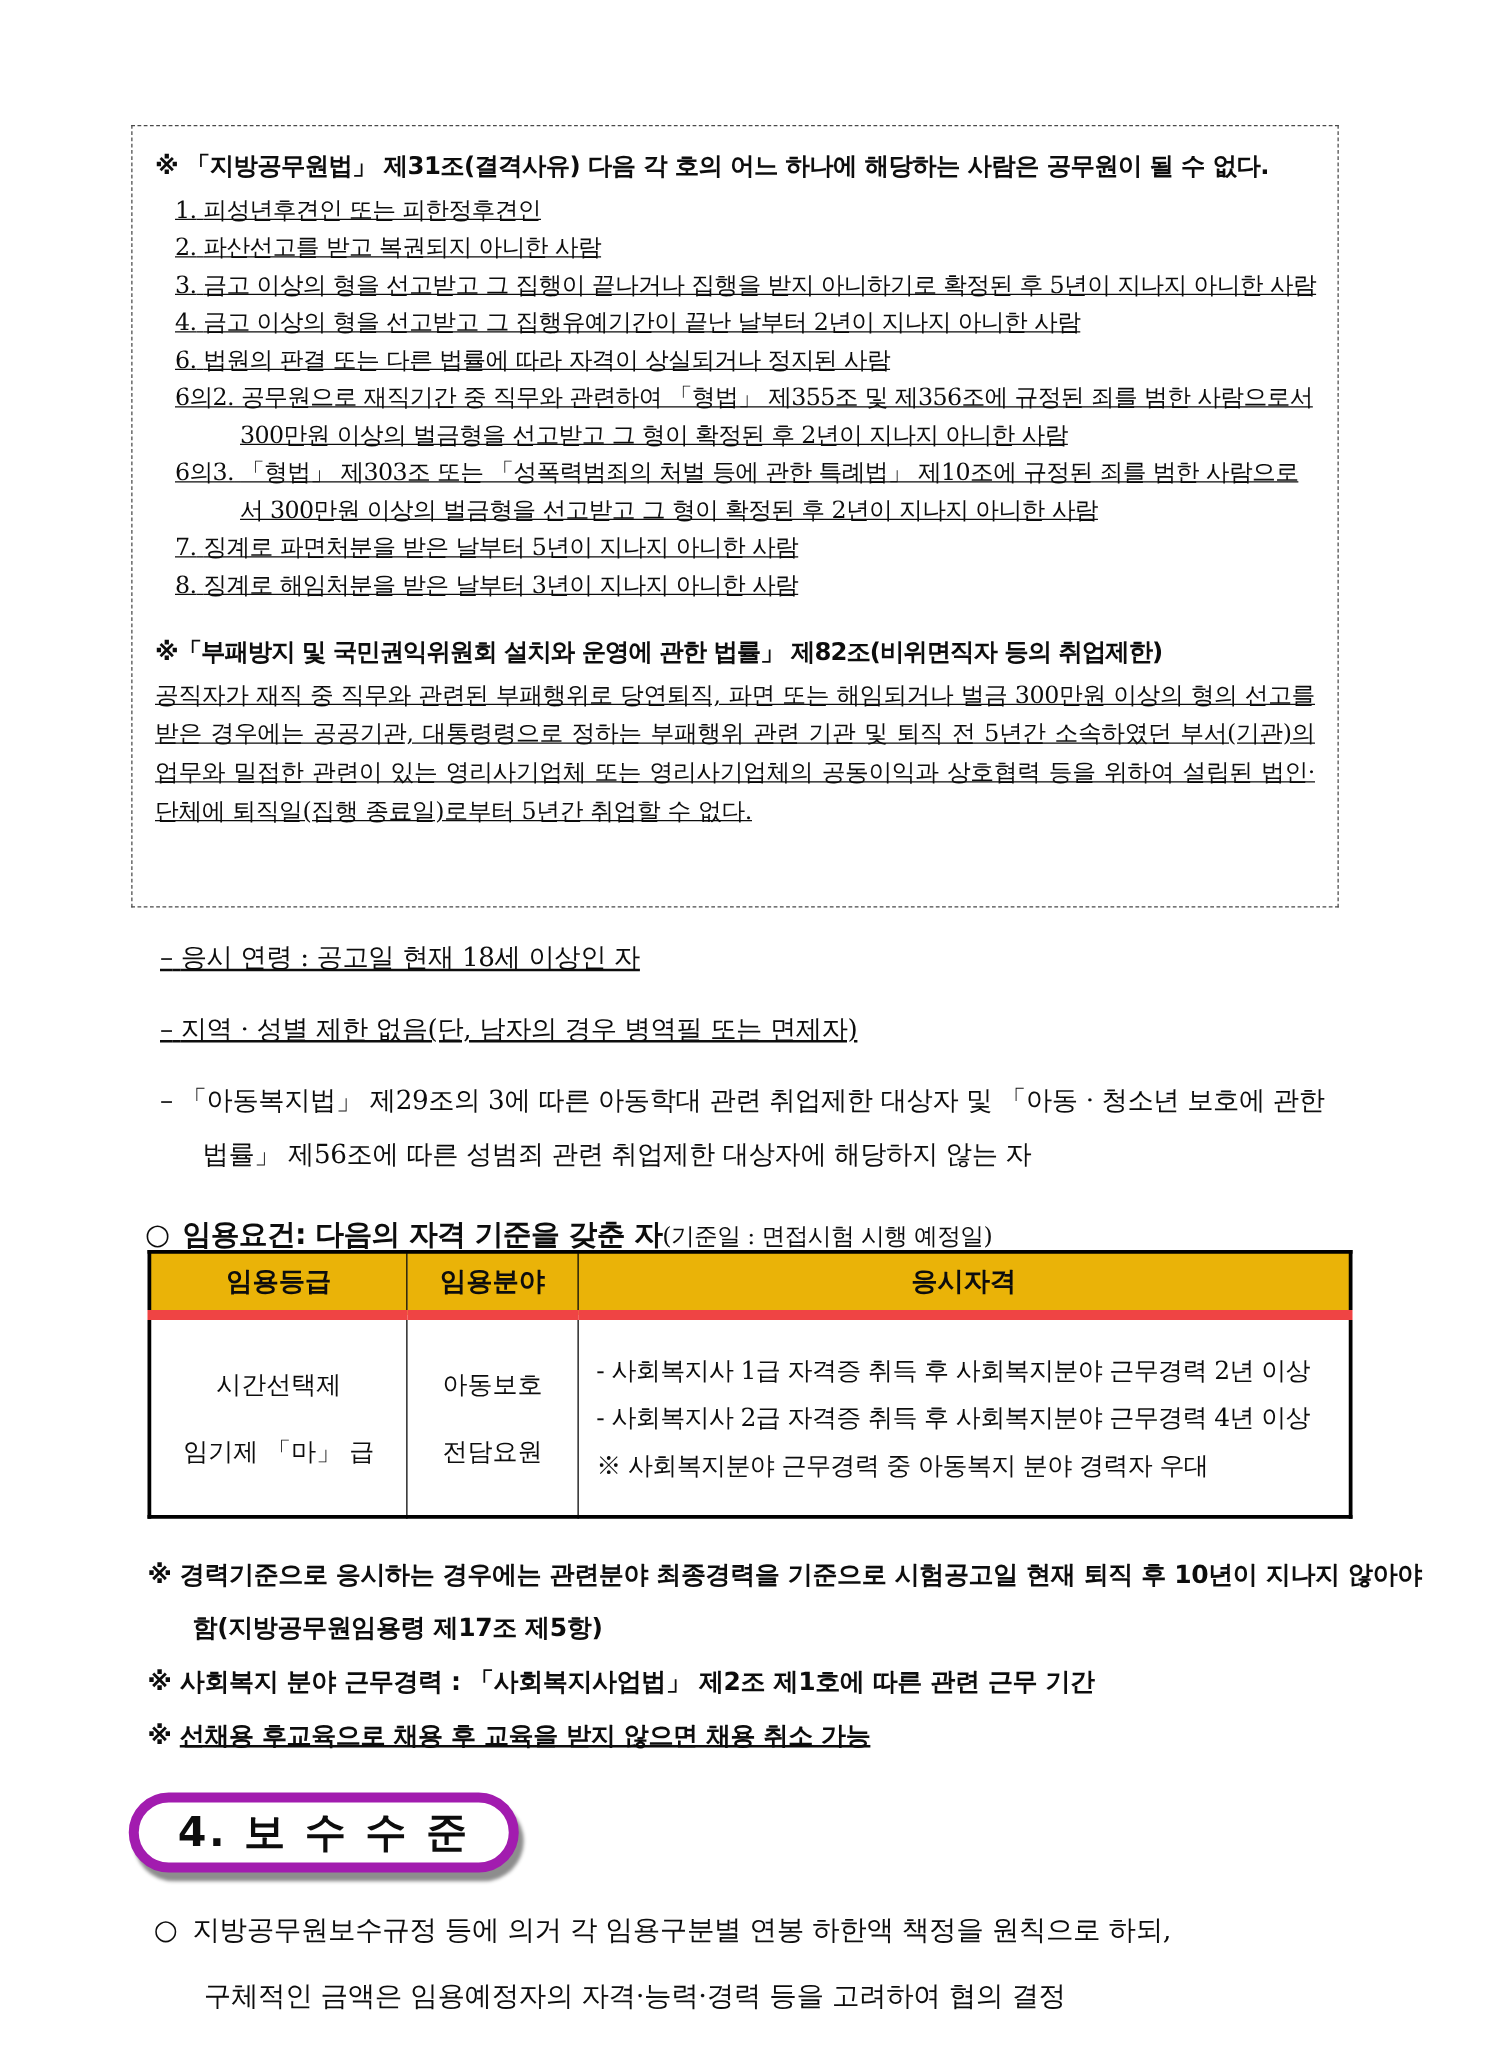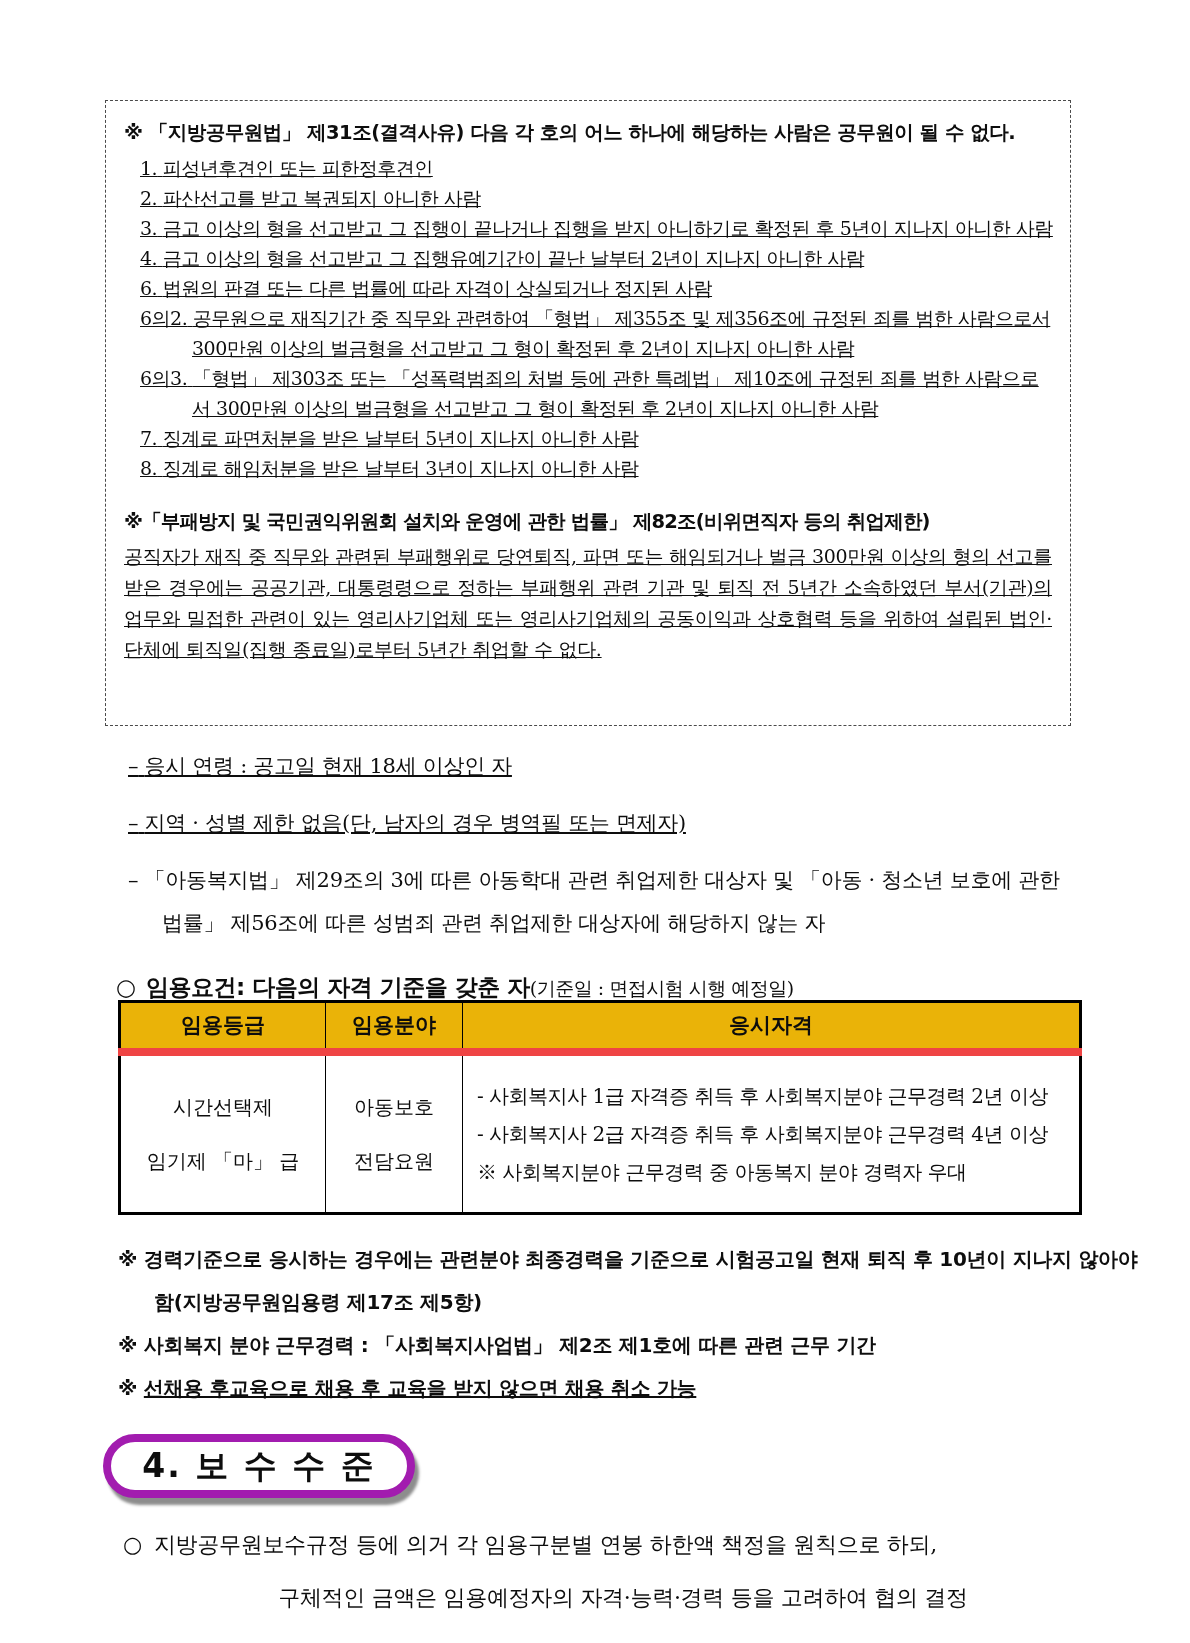--- a/index.html
+++ b/index.html
@@ -145,21 +145,21 @@
   
   .salary{
     position:absolute;
     left:123px; top:1528px;
     width:960px;
     font-size:22px;
     letter-spacing:-0.3px;
   }
   .salary-line1{line-height:34px;}
   .salary-line1 .bullet{margin-right:12px;}
-  .salary-line2{margin:20px 0 0 40px; line-height:32px;text-align:center;}
+  .salary-line2{margin:20px 0 0 40px; line-height:32px;}
 </style>
 </head>
 <body>
 
 <div class="page">
 
   <div class="law-box">
     <div class="law-box-title gothic">※ 「지방공무원법」  제31조(결격사유) 다음 각 호의 어느 하나에 해당하는 사람은 공무원이 될 수 없다.</div>
 
     <div class="law-item"><span>1.</span> <span>피성년후견인 또는 피한정후견인</span></div>

